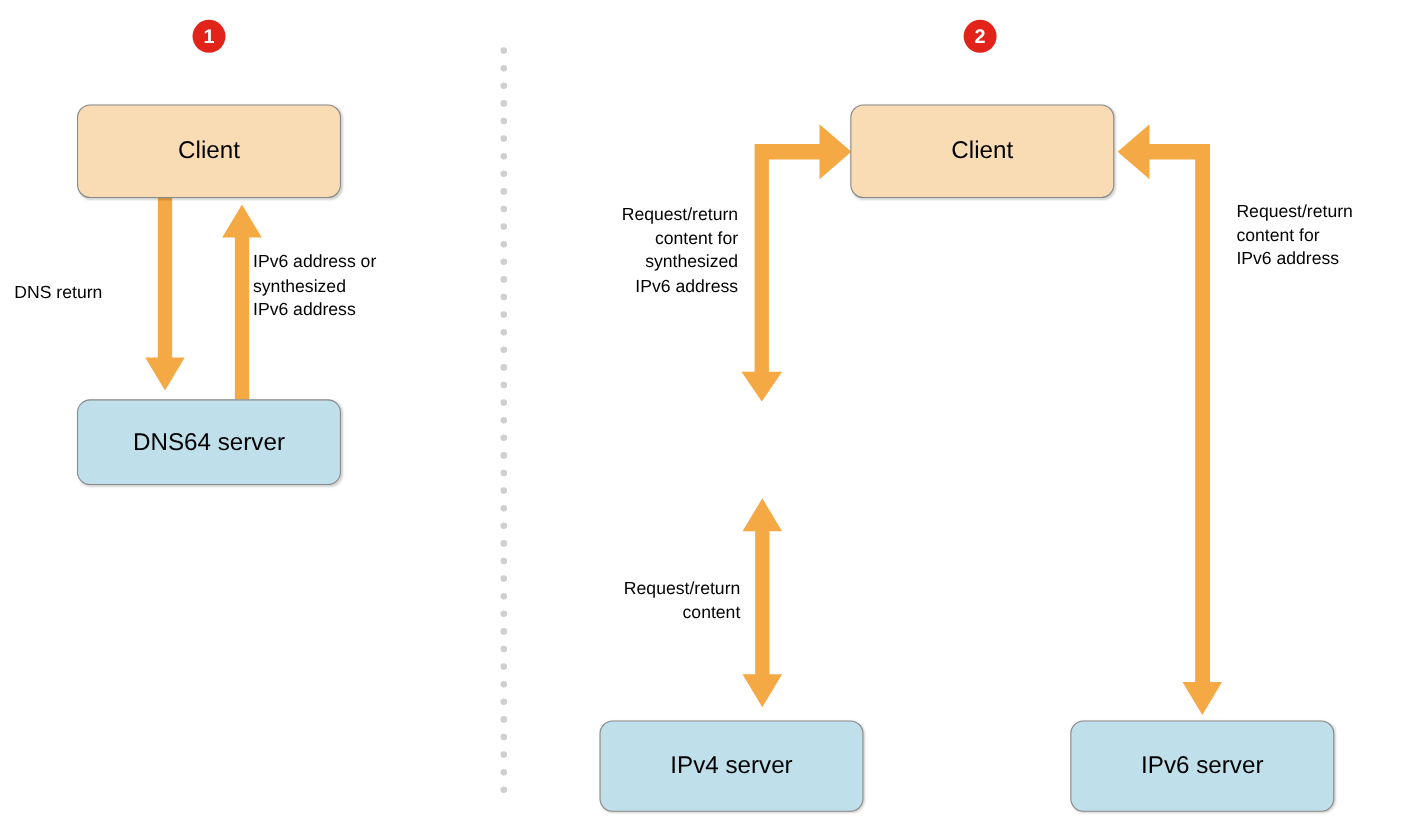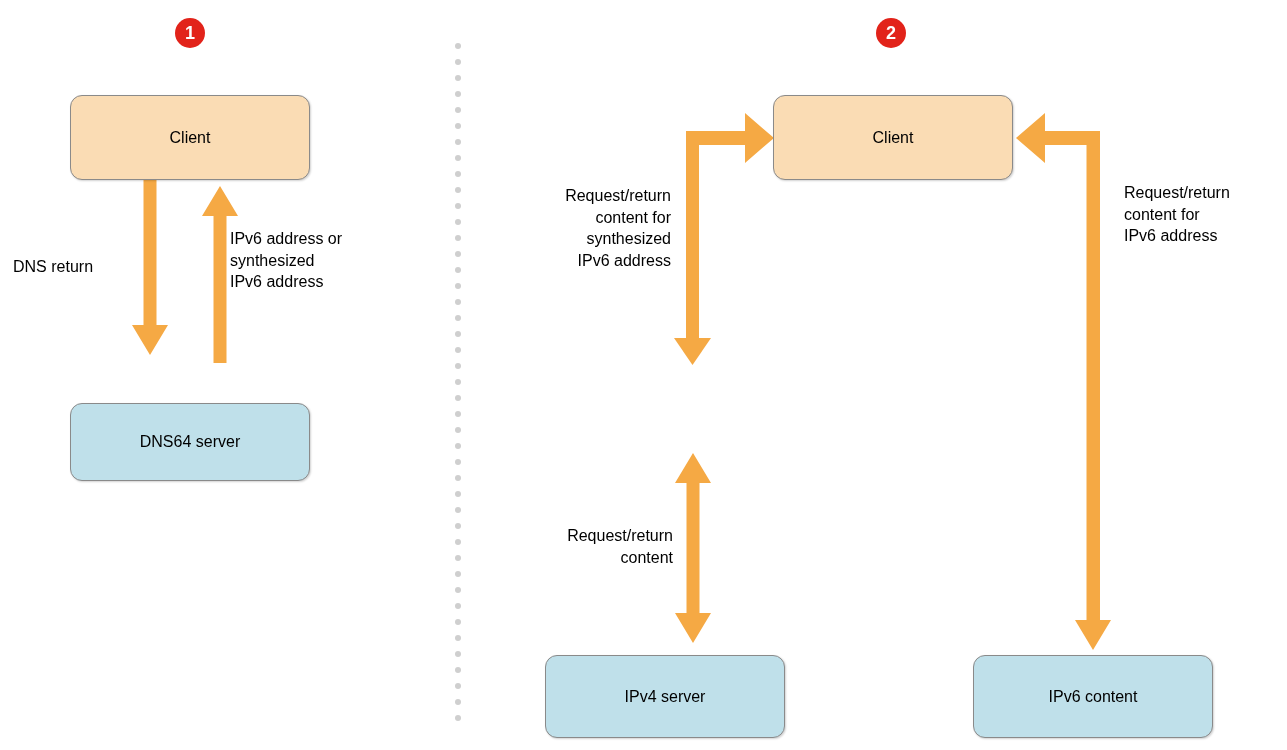--- a/index.html
+++ b/index.html
@@ -17,21 +17,21 @@
     overflow: hidden;
   }
   .node {
     position: absolute;
     box-sizing: border-box;
     border: 1.5px solid #8a8a8a;
     border-radius: 12px;
     display: flex;
     align-items: center;
     justify-content: center;
-    font-size: 16px;
+    font-size: 22px;
     color: #000000;
     line-height: 1.2;
     box-shadow: 1px 1px 2px rgba(0,0,0,0.18);
   }
   .node.peach { background: #fadcb4; }
   .node.blue  { background: #bfe0ea; }
   .node.green { background: #c7e2c8; }
 
   .badge {
     position: absolute;
@@ -146,34 +146,34 @@
     <div class="dot"></div>
     <div class="dot"></div>
   </div>
 
   <div class="badge" style="left:175px; top:18px;">1</div>
 
   <div class="badge" style="left:876px; top:18px;">2</div>
 
   <div class="node peach" style="left:70px; top:95px; width:240px; height:85px;">Client</div>
 
-  <div class="node blue" style="left:70px; top:363px; width:240px; height:78px;margin-top:40px;">DNS64 server</div>
+  <div class="node blue" style="left:70px; top:363px; width:240px; height:78px;">DNS64 server</div>
 
   <div class="label left" style="left:13px; top:256px; width:200px;">DNS return</div>
 
   <div class="label left" style="left:230px; top:228px; width:195px;">IPv6 address or
 synthesized
 IPv6 address</div>
 
   <div class="node peach" style="left:773px; top:95px; width:240px; height:85px;">Client</div>
 
 
   <div class="node blue" style="left:545px; top:655px; width:240px; height:83px;">IPv4 server</div>
 
-  <div class="node blue" style="left:973px; top:655px; width:240px; height:83px;">IPv6 content</div>
+  <div class="node blue" style="left:973px; top:655px; width:240px; height:83px;">IPv6 server</div>
 
   <div class="label right" style="left:471px; top:185px; width:200px;">Request/return
 content for
 synthesized
 IPv6 address</div>
 
   <div class="label right" style="left:473px; top:525px; width:200px;">Request/return
 content</div>
 
   <div class="label left" style="left:1124px; top:182px; width:175px;">Request/return

